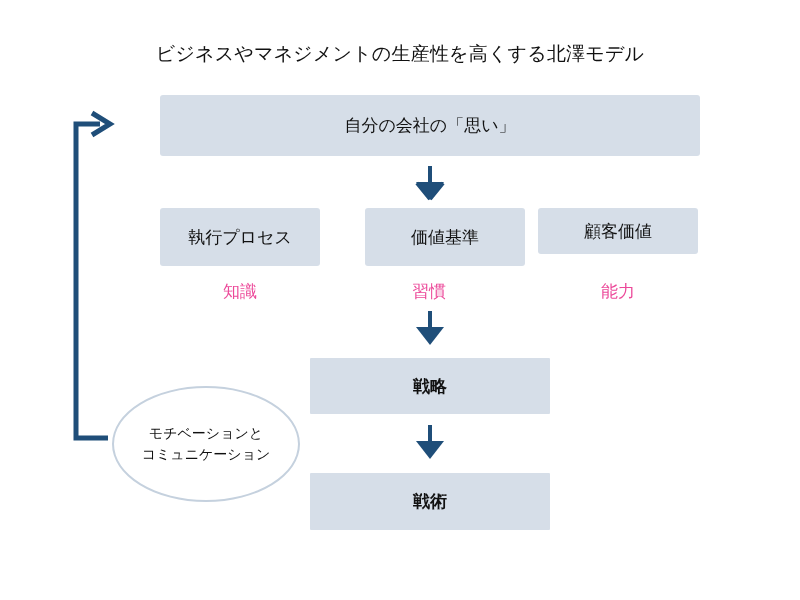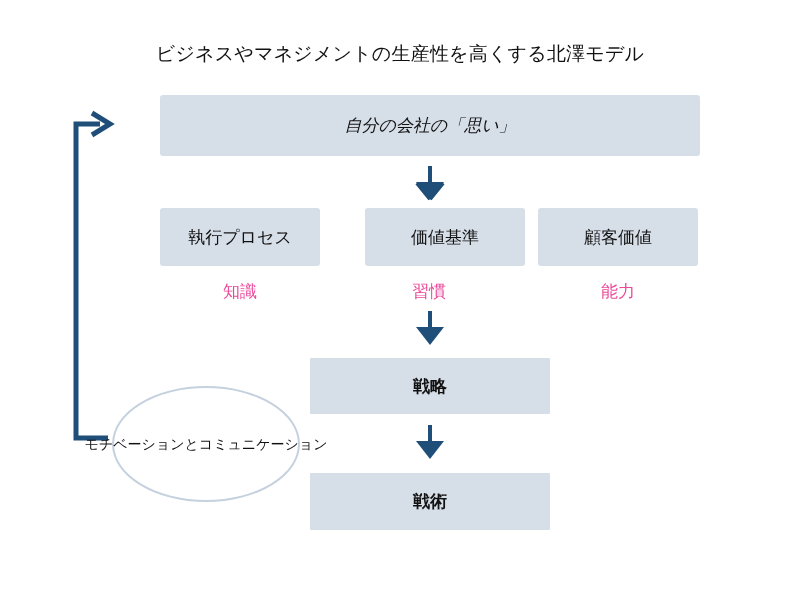--- a/index.html
+++ b/index.html
@@ -38,24 +38,24 @@
     border-radius: 3px;
     display: flex;
     align-items: center;
     justify-content: center;
     font-size: 17px;
     color: #111111;
     box-sizing: border-box;
   }
   .box.sharp { border-radius: 1px; font-weight: bold; }
 
-  .box-top      { left: 160px; top: 95px;  width: 540px; height: 61px; font-style: italic; }
+  .box-top      { left: 160px; top: 95px;  width: 540px; height: 61px; }
   .box-c1       { left: 160px; top: 208px; width: 160px; height: 58px; }
   .box-c2       { left: 349px; top: 208px; width: 160px; height: 58px; margin-left: 16px; }
-  .box-c3       { left: 538px; top: 208px; width: 160px; height: 58px; }
+  .box-c3       { left: 538px; top: 208px; width: 160px; height: 46px; }
   .box-strategy { left: 310px; top: 358px; width: 240px; height: 56px; }
   .box-tactics  { left: 310px; top: 473px; width: 240px; height: 57px; }
 
   .sublabel {
     position: absolute;
     width: 160px;
     text-align: center;
     font-size: 17px;
     color: #ec4899;
   }
@@ -83,21 +83,21 @@
   .ellipse {
     position: absolute;
     left: 112px;
     top: 386px;
     width: 188px;
     height: 116px;
     border: 2px solid #c5d1de;
     border-radius: 50%;
     background: #ffffff;
     display: flex;
-    flex-direction: row;
+    flex-direction: column;
     align-items: center;
     justify-content: center;
     box-sizing: border-box;
   }
   .ellipse-line {
     font-size: 14px;
     line-height: 21px;
     color: #111111;
     white-space: nowrap;
   }

